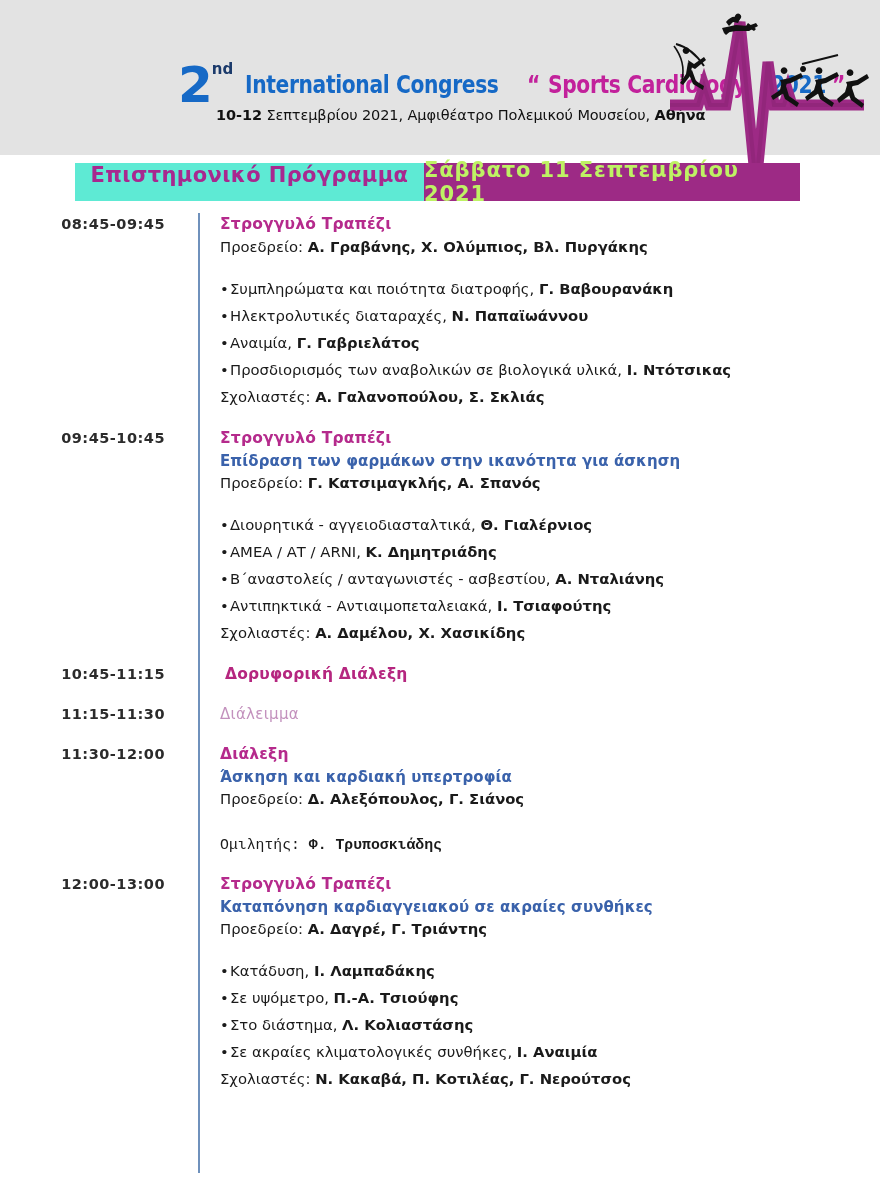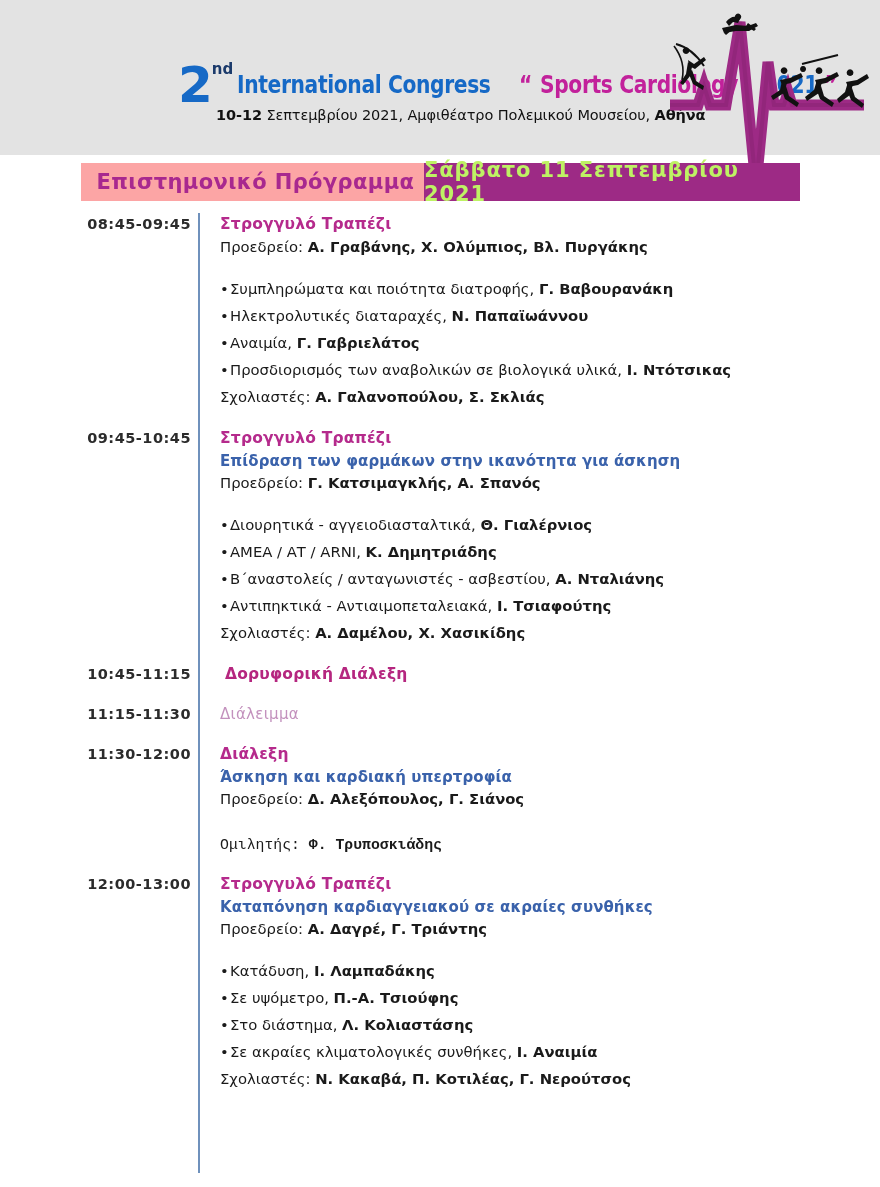--- a/index.html
+++ b/index.html
@@ -53,21 +53,21 @@
     top: 4px;
   }
   .ordinal {
     font-family: "DejaVu Sans", sans-serif;
     font-size: 15px;
     font-weight: 700;
     color: #1b3a6b;
     position: relative;
     top: -26px;
     left: 1px;
-    margin-right: 5px;
+    margin-right: 13px;
   }
   .congress-text {
     font-family: "DejaVu Sans Condensed", "DejaVu Sans", sans-serif;
     font-size: 25px;
     font-weight: 700;
     color: #1669c6;
     letter-spacing: -0.4px;
     position: relative;
     top: -6px;
     transform: scaleX(0.9);
@@ -131,27 +131,26 @@
   
   .tabbar {
     position: absolute;
     left: 0;
     top: 163px;
     width: 880px;
     height: 38px;
   }
   .tab-gray {
     position: absolute;
-    left: 81px;
+    left: 75px;
     top: 0;
     width: 349px;
     height: 38px;
-    background: #fca5a5;
+    background: #5eead4;
     display: flex;
-    align-items: center;
     justify-content: center;
   }
   .tab-gray-label {
     font-family: "DejaVu Sans", sans-serif;
     font-size: 21px;
     font-weight: 700;
     color: #a8288f;
     letter-spacing: 0.4px;
   }
   .tab-purple {
@@ -197,21 +196,21 @@
   }
   .session {
     display: flex;
     align-items: flex-start;
     margin-bottom: 17px;
   }
   .time-cell {
     width: 198px;
     flex: 0 0 198px;
     box-sizing: border-box;
-    padding-right: 7px;
+    padding-right: 33px;
     text-align: right;
     font-family: "DejaVu Sans", sans-serif;
     font-size: 14.5px;
     font-weight: 700;
     color: #2b2b2b;
     letter-spacing: 0.5px;
     line-height: 21px;
     padding-top: 1px;
   }
   .body-cell {

